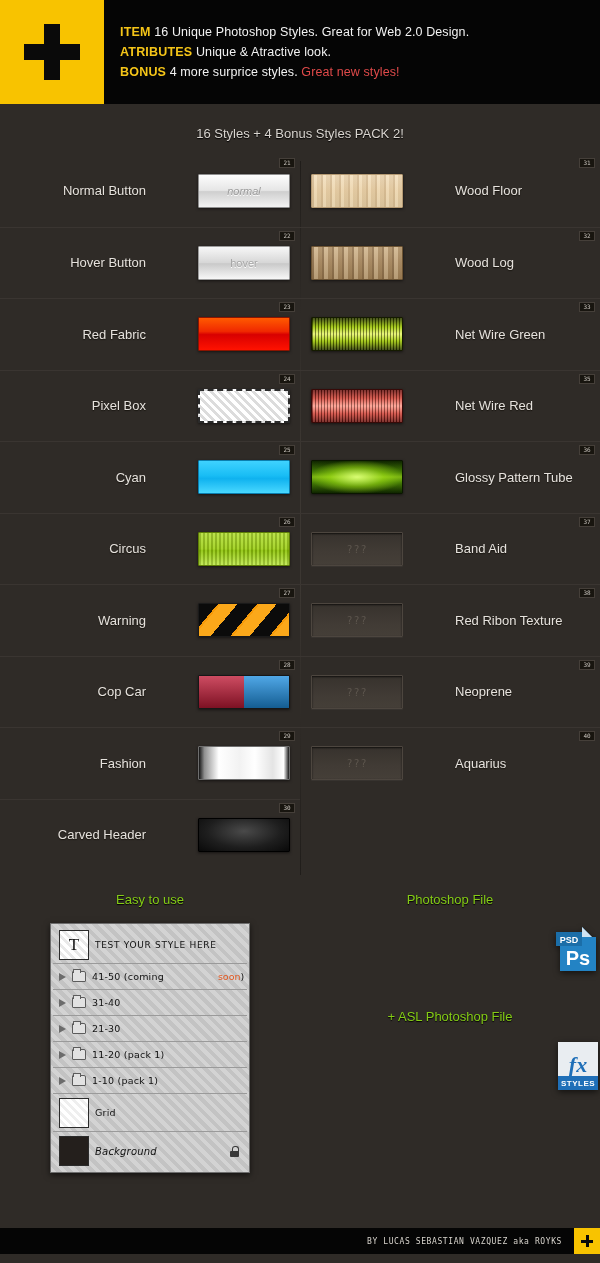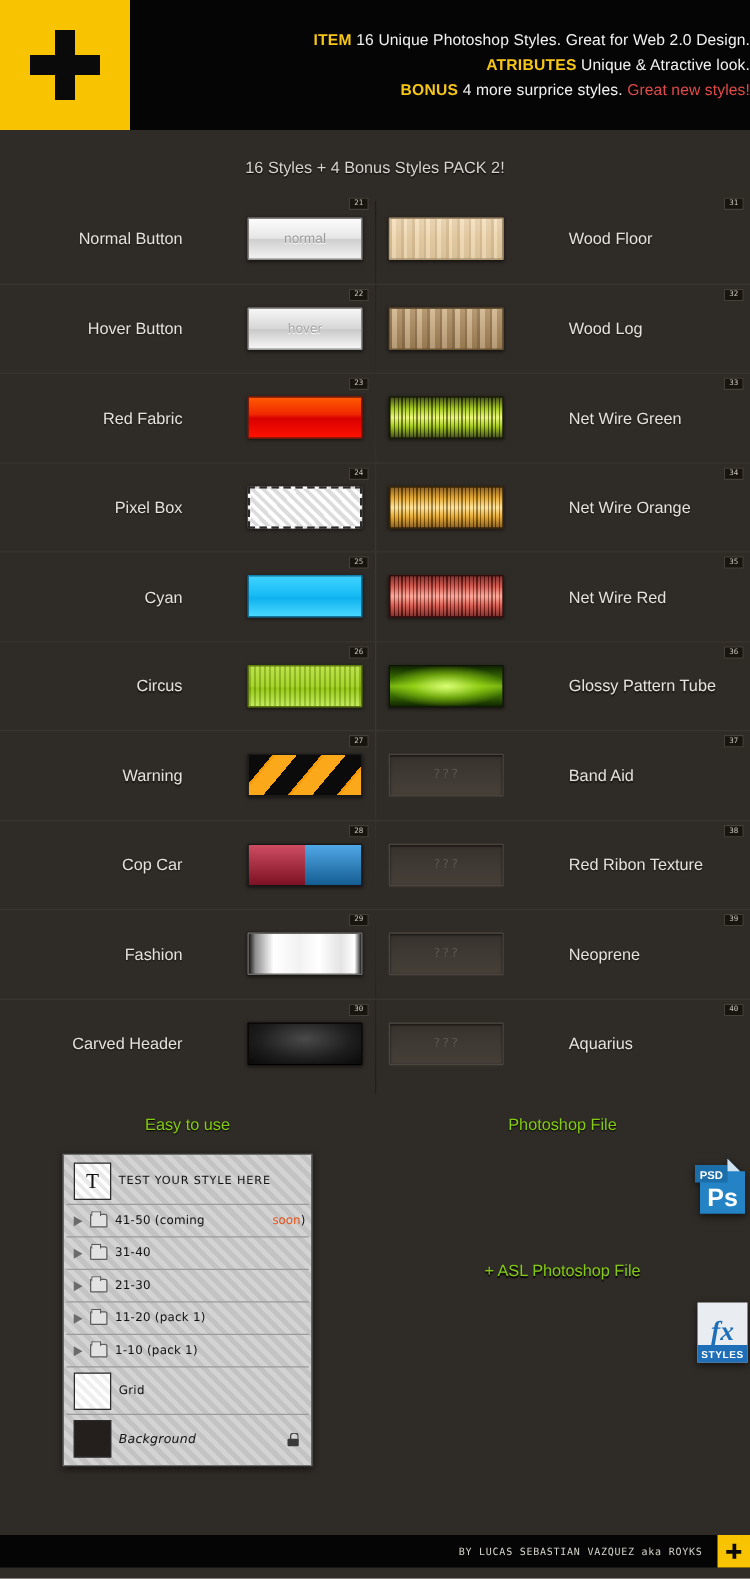--- a/index.html
+++ b/index.html
@@ -17,21 +17,20 @@
     overflow: hidden;
   }
 
   
   .header {
     position: relative;
     height: 104px;
     background: #050505;
     display: flex;
     align-items: stretch;
-    text-align: right;
   }
   .logo-box {
     width: 104px;
     height: 104px;
     background: #f8c300;
     flex: 0 0 104px;
     position: relative;
   }
   .logo-plus {
     position: absolute;
@@ -133,20 +132,21 @@
     left: 0; right: 0; top: 50%;
     transform: translateY(-50%);
     text-align: center;
     font-size: 11px;
   }
 
   
   .sw-normal {
     background: linear-gradient(to bottom,#fdfdfd 0%,#e6e6e6 48%,#cfcfcf 52%,#f2f2f2 100%);
     border: 1px solid #8f8f8f;
+    font-style: italic;
   }
   .sw-normal .sw-text { color: #9a9a9a; text-shadow: 0 1px 0 #fff; }
   .sw-hover {
     background: linear-gradient(to bottom,#f7f7f7 0%,#d6d6d6 50%,#c9c9c9 52%,#f7f7f7 100%);
     border: 1px solid #9c9c9c;
   }
   .sw-hover .sw-text { color: #a6a6a6; text-shadow: 0 1px 0 #fff; }
   .sw-redfabric {
     background: linear-gradient(to bottom,#ff5a00 0%,#f02800 42%,#d80000 52%,#ff1200 100%);
     border: 1px solid #8c1400;
@@ -493,25 +493,20 @@
             <div class="badge">32</div>
             <div class="swatch sw-woodlog"></div>
             <div class="row-label">Wood Log</div>
           </div>
           <div class="row">
             <div class="badge">33</div>
             <div class="swatch sw-netgreen"></div>
             <div class="row-label">Net Wire Green</div>
           </div>
           <div class="row">
-            <div class="badge">34</div>
-            <div class="swatch sw-netorange"></div>
-            <div class="row-label">Net Wire Orange</div>
-          </div>
-          <div class="row">
             <div class="badge">35</div>
             <div class="swatch sw-netred"></div>
             <div class="row-label">Net Wire Red</div>
           </div>
           <div class="row">
             <div class="badge">36</div>
             <div class="swatch sw-glossytube"></div>
             <div class="row-label">Glossy Pattern Tube</div>
           </div>
           <div class="row">

